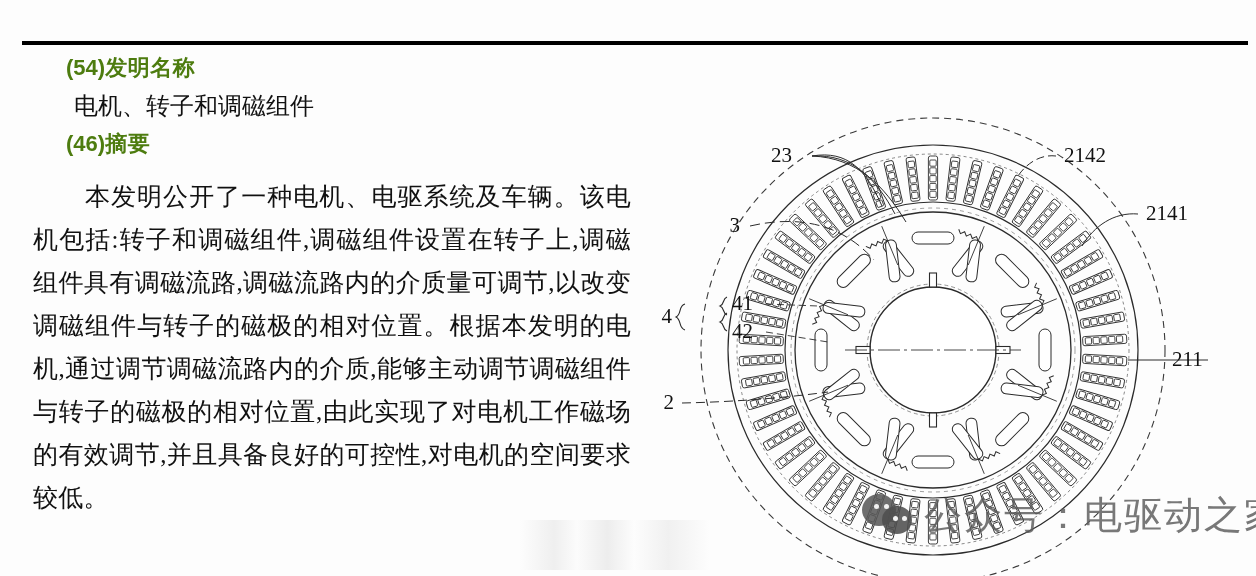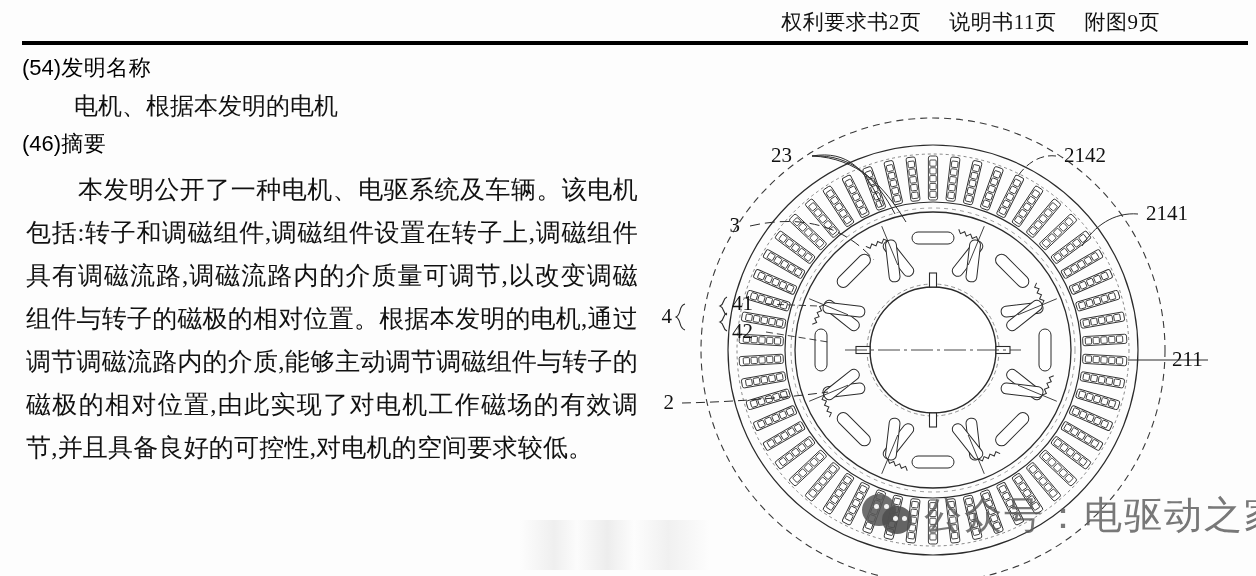--- a/index.html
+++ b/index.html
@@ -44,46 +44,47 @@
 
   
   #text-col {
     position: absolute;
     left: 0; top: 50px;
     width: 660px; height: 526px;
     padding-left: 22px;
   }
   .section-head {
     font-family: "Liberation Sans", "DejaVu Sans", sans-serif;
-    font-weight: normal;
+    font-weight: bold;
     font-size: 22px;
-    color: #000000;
+    color: #4d7c0f;
     line-height: 36px;
     letter-spacing: 0.5px;
     white-space: nowrap;
+    margin-left: 44px;
   }
   .head-num { letter-spacing: 0px; }
   #invention-title {
     font-family: "Liberation Serif", "DejaVu Serif", serif;
     font-size: 24px;
     color: #111;
     line-height: 40px;
     padding-left: 52px;
     white-space: nowrap;
   }
   #abstract-body {
     font-family: "Liberation Serif", "DejaVu Serif", serif;
     font-size: 25px;
     line-height: 43px;
     color: #111;
     padding-right: 18px;
     padding-top: 2px;
   }
   #abstract-body p {
-    margin: 4px;
+    margin: 11px;
     text-indent: 52px;
     text-align: justify;
     text-justify: inter-character;
     letter-spacing: 0.2px;
   }
 
   
   #text-smudge {
     position: absolute;
     left: 520px; top: 520px;
@@ -147,36 +148,29 @@
     letter-spacing: 2px;
     white-space: nowrap;
     line-height: 46px;
   }
 </style>
 </head>
 <body>
 
 <div id="page">
 
-  <div id="header-row">
-    <span class="header-item">权利要求书2页</span>
-    <span class="header-gap"></span>
-    <span class="header-item">说明书11页</span>
-    <span class="header-gap"></span>
-    <span class="header-item">附图9页</span>
-  </div>
   <div id="header-rule"></div>
 
   <div id="text-col">
 
     <div class="section-head">
       <span class="head-num">(54)</span><span>发明名称</span>
     </div>
 
-    <div id="invention-title">电机、根据本发明的电机</div>
+    <div id="invention-title">电机、转子和调磁组件</div>
 
     <div class="section-head">
       <span class="head-num">(46)</span><span>摘要</span>
     </div>
 
     <div id="abstract-body">
       <p>本发明公开了一种电机、电驱系统及车辆。该电机包括:转子和调磁组件,调磁组件设置在转子上,调磁组件具有调磁流路,调磁流路内的介质量可调节,以改变调磁组件与转子的磁极的相对位置。根据本发明的电机,通过调节调磁流路内的介质,能够主动调节调磁组件与转子的磁极的相对位置,由此实现了对电机工作磁场的有效调节,并且具备良好的可控性,对电机的空间要求较低。</p>
     </div>
   </div>
 

